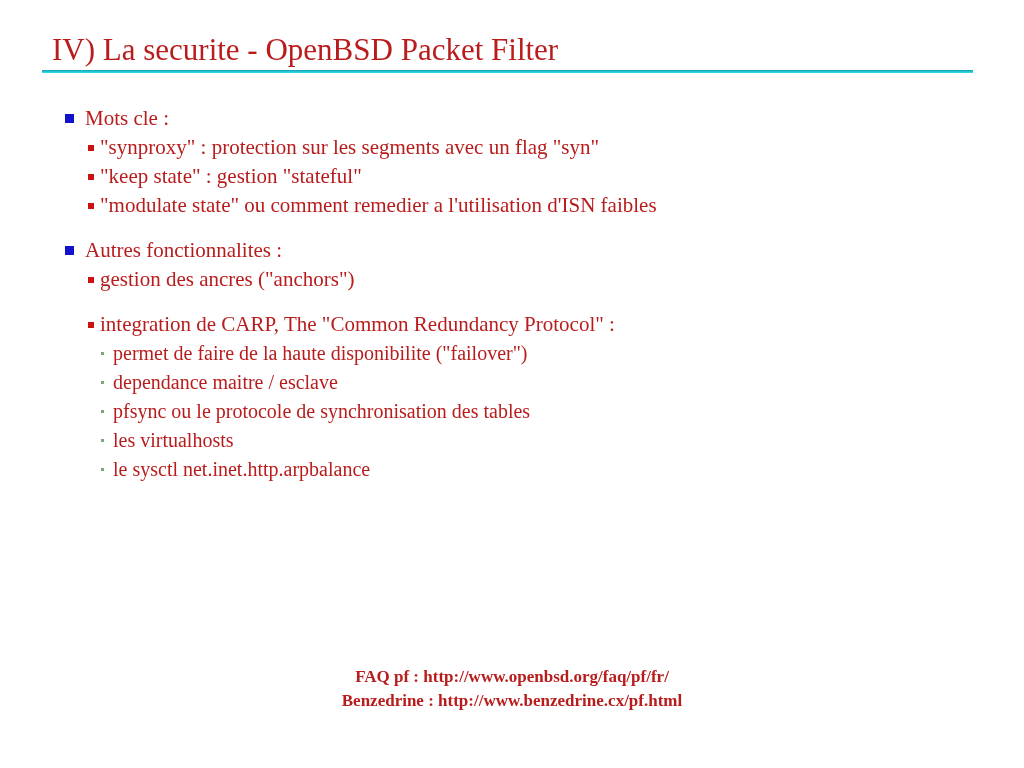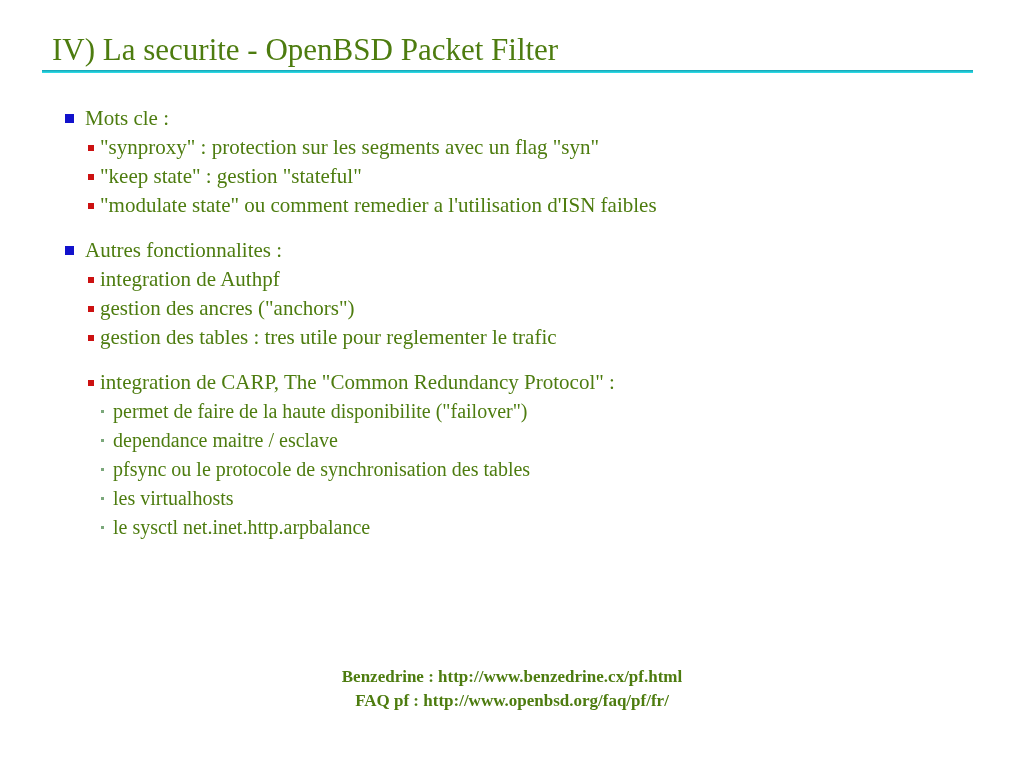--- a/index.html
+++ b/index.html
@@ -2,21 +2,21 @@
 <html style="--c1: #1212cc; --c2: #cc1111; --c3: #7ba87b; --accent-dark: #13a0b2; --accent-light: #2fe2ec;"><head>
 <meta charset="utf-8">
 <style>
   html, body { margin: 0; padding: 0; background: #e8e8e8; }
   .slide {
     position: relative;
     width: 1024px;
     height: 768px;
     background: #ffffff;
     font-family: "Liberation Serif", "DejaVu Serif", serif;
-    color: #4d7c0f;
+    color: #b91c1c;
     overflow: hidden;
   }
   .title {
     position: absolute;
     left: 52px;
     top: 31px;
     font-size: 31px;
     line-height: 38px;
     white-space: nowrap;
   }
@@ -91,29 +91,21 @@
       </div>
     </div>
 
     <div class="group">
       <div class="row l1">
         <span class="b"></span>
         <span>Autres fonctionnalites :</span>
       </div>
       <div class="row l2">
         <span class="b"></span>
-        <span>integration de Authpf</span>
-      </div>
-      <div class="row l2">
-        <span class="b"></span>
         <span>gestion des ancres ("anchors")</span>
-      </div>
-      <div class="row l2">
-        <span class="b"></span>
-        <span>gestion des tables : tres utile pour reglementer le trafic</span>
       </div>
     </div>
 
     <div class="group">
       <div class="row l2">
         <span class="b"></span>
         <span>integration de CARP, The "Common Redundancy Protocol" :</span>
       </div>
       <div class="row l3">
         <span class="b"></span>
@@ -133,17 +125,17 @@
       </div>
       <div class="row l3">
         <span class="b"></span>
         <span>le sysctl net.inet.http.arpbalance</span>
       </div>
     </div>
 
   </div>
 
   <div class="footer">
+    <div>FAQ pf : http://www.openbsd.org/faq/pf/fr/</div>
     <div>Benzedrine : http://www.benzedrine.cx/pf.html</div>
-    <div>FAQ pf : http://www.openbsd.org/faq/pf/fr/</div>
   </div>
 
 </div>
 
 </body></html>

